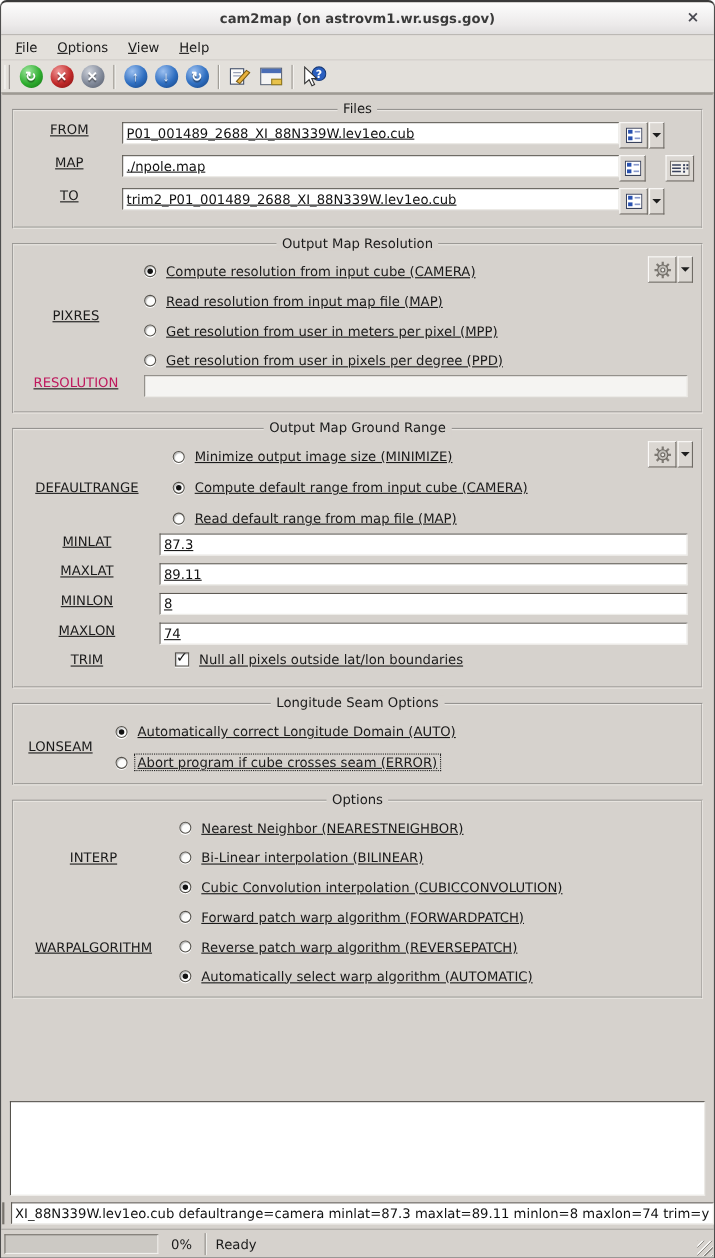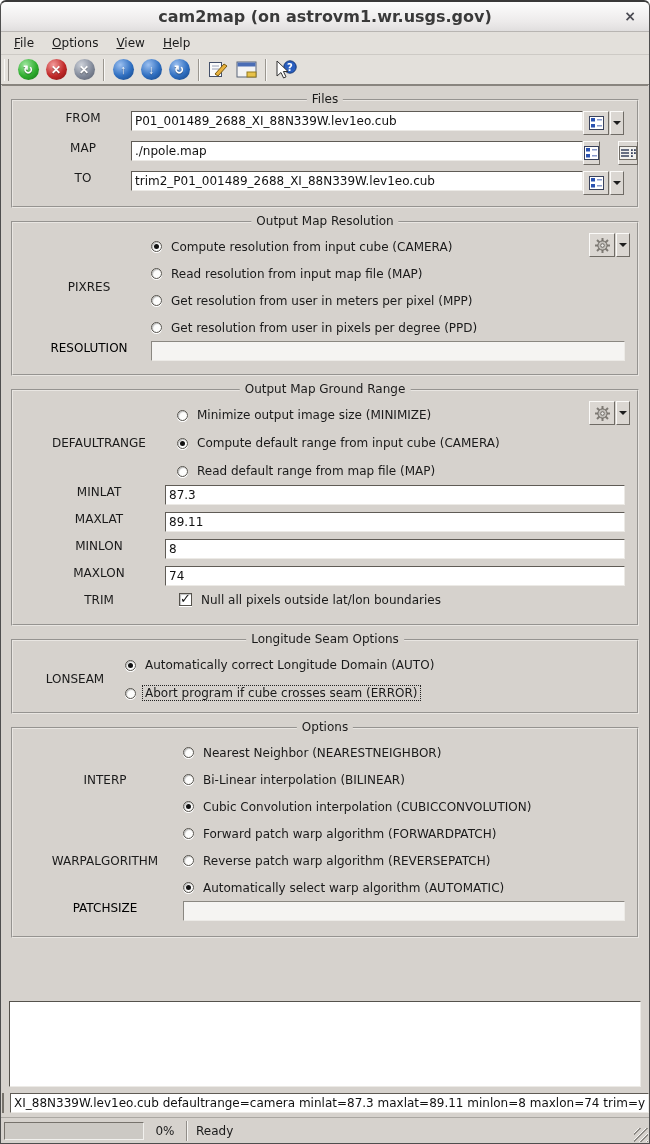--- a/index.html
+++ b/index.html
@@ -13,21 +13,21 @@
   }
   
   .titlebar {
     height: 30px; flex: 0 0 30px;
     background: linear-gradient(#fdfdfd, #eceaea 70%, #e0dede);
     border-bottom: 1px solid #b8b5b2;
     display: flex; align-items: center; position: relative;
     border-radius: 5px 5px 0 0;
   }
   .titlebar .title {
-    flex: 1; text-align: center; font-weight: bold; color: #3a3a3a; font-size: 16px;
+    flex: 1; text-align: center; font-weight: bold; color: #3a3a3a; font-size: 12px;
   }
   .titlebar .close {
     position: absolute; right: 10px; top: 5px; width: 18px; height: 18px;
     text-align: center; line-height: 18px; font-weight: bold; font-size: 14px; color: #4a4a52;
     cursor: default;
   }
   
   .menubar {
     height: 23px; flex: 0 0 23px; background: #e3e0db;
     display: flex; align-items: center; padding-left: 4px;
@@ -59,21 +59,21 @@
   .sphere.blue  { background: radial-gradient(circle at 35% 28%, #9cc0f0, #2f6fc1 55%, #133f7c); }
   
   .main {
     flex: 1 1 auto; margin: 0 1px;
     border-top: 1px solid #89857f;
     padding: 8px 5px 2px 5px; overflow: hidden;
     display: flex; flex-direction: column;
   }
   .group {
     position: relative; border: 2px groove #e9e6e2;
-    margin: 5px 4px 8px 4px; padding: 10px 6px 5px 22px;
+    margin: 5px 4px 8px 4px; padding: 10px 6px 5px 2px; text-decoration: underline;
   }
   .legend {
     position: absolute; top: -9px; left: 50%; transform: translateX(-50%);
     background: #d6d2cd; padding: 0 5px; white-space: nowrap;
   }
   .labelcol { display: flex; align-items: center; justify-content: center; text-align: center; flex: 0 0 auto; }
   .radio-section { display: flex; }
   .optcol { flex: 1 1 auto; }
   .rrow { display: flex; align-items: center; height: 27px; gap: 7px; }
   .radio {
@@ -86,21 +86,21 @@
     border-radius: 50%; background: #111;
   }
   .rlabel { white-space: nowrap; padding: 0 2px; }
   .rlabel.focused { outline: 1px dotted #222; }
   .frow { display: flex; align-items: flex-start; height: 30px; }
   .tfield {
     height: 20px; background: #fff; font: 12px "DejaVu Sans", sans-serif; padding: 0 3px;
     border: 1px solid; border-color: #5f5b55 #eceae6 #eceae6 #5f5b55; color: #111;
   }
   .tfield:disabled, .tfield.disabled { background: #f5f4f2; border-color: #8a8781 #eceae6 #eceae6 #8a8781; }
-  .dlabel { color: #000000; }
+  .dlabel { color: #be185d; }
   .checkbox {
     width: 13px; height: 13px; background: #fff; flex: 0 0 13px;
     border: 1px solid #55524c; box-shadow: inset 1px 1px 1px rgba(0,0,0,.25), 0 1px 0 #fff;
     position: relative;
   }
   .checkbox .tick { display: none; position: absolute; left: 0px; top: -3px; font-size: 13px; font-weight: bold; color: #111; }
   .checkbox.checked .tick { display: block; }
   .mini {
     height: 24px; background: #dbd7d2;
     border: 1px solid; border-color: #fbfaf8 #6f6b65 #6f6b65 #fbfaf8;
@@ -426,24 +426,20 @@
           <div class="rrow">
             <span class="radio"></span>
             <span class="rlabel">Reverse patch warp algorithm (REVERSEPATCH)</span>
           </div>
           <div class="rrow">
             <span class="radio selected"></span>
             <span class="rlabel">Automatically select warp algorithm (AUTOMATIC)</span>
           </div>
         </div>
       </div>
-      <div class="frow" style="height:30px">
-        <span class="labelcol opt-labelcol dlabel">PATCHSIZE</span>
-        <input class="tfield" style="flex: 1 1 0%; margin: 0px 6px 0px 8px;" disabled="" value="">
-      </div>
     </div>
 
   </div>
 
   <textarea class="logbox" style=""></textarea>
 
   <div class="cmdrow">
     <span class="cmd-handle"></span>
     <input class="tfield cmdfield" value="XI_88N339W.lev1eo.cub defaultrange=camera minlat=87.3 maxlat=89.11 minlon=8 maxlon=74 trim=yes" style="">
   </div>

